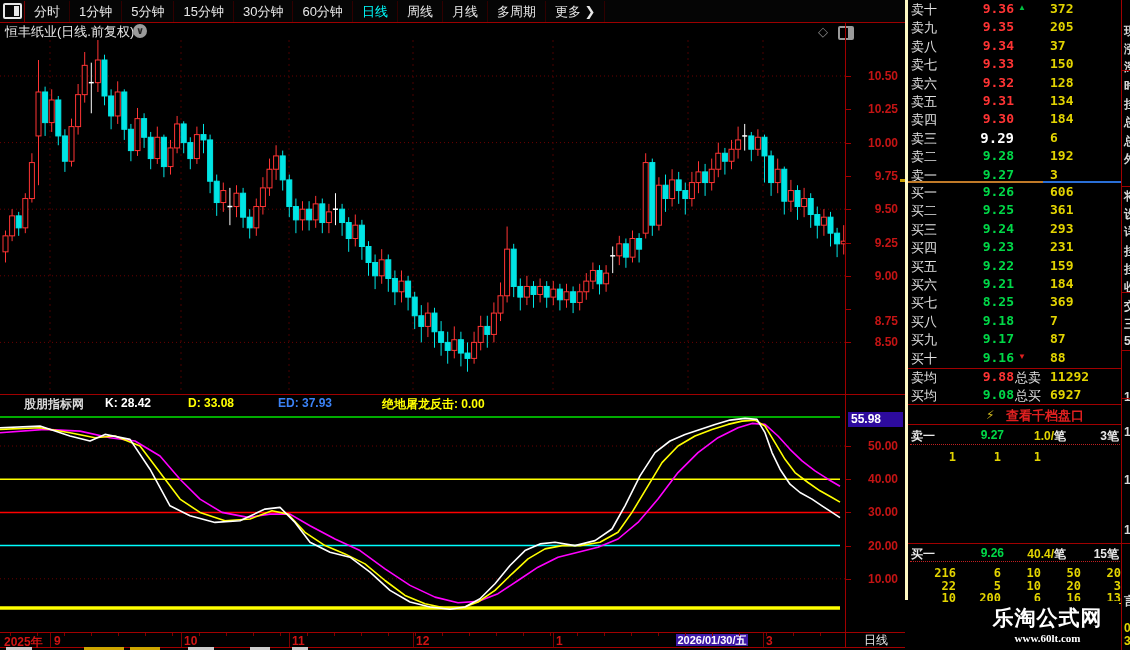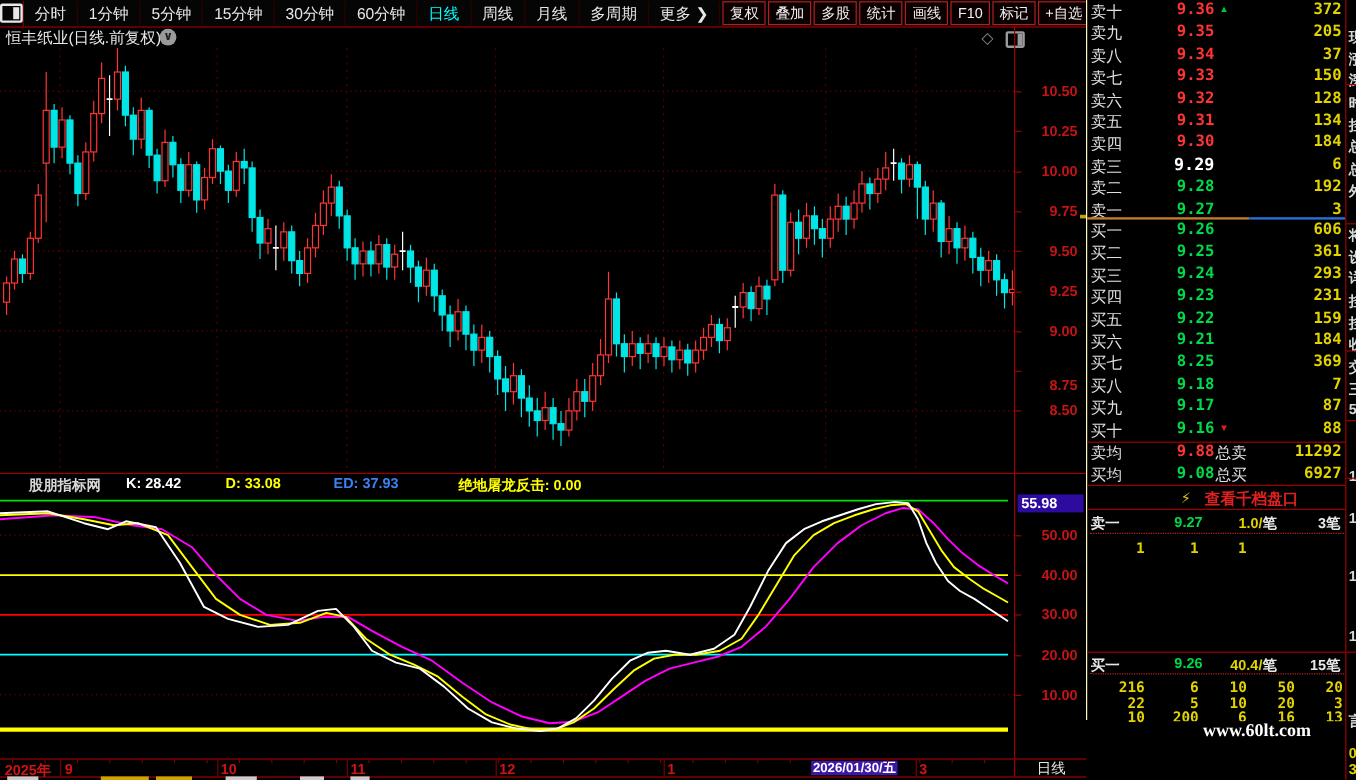--- a/index.html
+++ b/index.html
@@ -51,25 +51,25 @@
   .xsep{position:absolute;top:0;width:1px;height:14px;background:#7a0000;}
   .xtick{position:absolute;top:0;width:1px;height:3px;background:#7a0000;}
   #date-box{position:absolute;left:676px;top:1px;width:72px;height:12px;background:#3d18a8;color:#fff;
             font-size:11px;line-height:12px;text-align:center;font-weight:bold;}
   #corner-cell{position:absolute;left:845px;top:0;width:60px;height:14px;border-left:1px solid #a00000;
                color:#e8e8e8;font-size:12px;text-align:center;line-height:14px;}
   #bottom-frag{position:absolute;left:0;top:647px;width:905px;height:3px;}
   .frag{position:absolute;top:0;height:3px;}
   
   #right-panel{position:absolute;left:905px;top:0;width:217px;height:600px;background:#000;
-               border-left:1px solid #fef9c3;font-weight:bold;}
+               border-left:3px solid #fef9c3;font-weight:bold;}
   .ob-row{position:absolute;left:0;width:100%;height:18px;font-size:13px;}
   .ob-l{position:absolute;left:3px;color:#e0e0e0;font-weight:normal;}
   .ob-p{position:absolute;left:40px;width:66px;text-align:right;font-family:"DejaVu Sans Mono",monospace;}
-  .ob-v{position:absolute;right:5px;width:70px;text-align:right;color:#e3d400;font-family:"DejaVu Sans Mono",monospace;}
+  .ob-v{position:absolute;right:5px;width:70px;text-align:left;color:#e3d400;font-family:"DejaVu Sans Mono",monospace;}
   .pr{color:#ff3434;} .pg{color:#00d948;} .pw{color:#ffffff;font-size:14px;}
   .ob-ic{position:absolute;left:110px;font-size:8px;top:2px;}
   #ob-divider-or{position:absolute;left:0;top:181px;width:135px;height:2px;background:#c07a28;}
   #ob-divider-bl{position:absolute;left:135px;top:181px;width:82px;height:2px;background:#2a6fd6;}
   .avg-l2{position:absolute;left:107px;color:#e0e0e0;font-weight:normal;}
   #qd-row{position:absolute;left:0;top:407px;width:100%;height:17px;font-size:13px;}
   #qd-bolt{position:absolute;left:78px;top:1px;color:#d8c020;font-size:12px;}
   #qd-text{position:absolute;left:98px;color:#e02020;}
   .det-row{position:absolute;left:0;width:100%;height:15px;font-size:12px;}
   .det-l{position:absolute;left:3px;color:#e8e8e8;}
@@ -80,21 +80,21 @@
   .dotsep{position:absolute;left:2px;width:212px;border-top:1px dotted #c02020;}
   .numrow{position:absolute;left:0;width:100%;height:13px;font-size:12px;color:#e3d400;font-family:"DejaVu Sans Mono",monospace;}
   .numcell{position:absolute;width:38px;text-align:right;}
   
   #right-strip{position:absolute;left:1121px;top:0;width:9px;height:650px;background:#000;border-left:1px solid #a00000;overflow:hidden;}
   .strip-ch{position:absolute;left:2px;width:14px;color:#d8d8d8;font-size:12px;font-weight:bold;white-space:nowrap;}
   .strip-line{position:absolute;left:0;width:9px;height:1px;background:#a00000;}
   
   #watermark{position:absolute;left:976px;top:601px;width:143px;height:49px;background:#000;z-index:20;text-align:center;}
   #wm1{color:#fff;font-size:21px;font-weight:bold;letter-spacing:1px;margin-top:3px;}
-  #wm2{color:#fff;font-size:15px;font-weight:bold;font-family:"Liberation Serif","DejaVu Serif",serif;}
+  #wm2{color:#fff;font-size:11px;font-weight:bold;font-family:"Liberation Serif","DejaVu Serif",serif;}
 </style>
 </head>
 <body>
 
 <div id="app">
 
   <div id="toolbar">
     <div class="tb-icon">
       <div class="split-sq"></div>
     </div>
@@ -103,31 +103,20 @@
         <span class="tb-item">1分钟</span>
         <span class="tb-item">5分钟</span>
         <span class="tb-item">15分钟</span>
         <span class="tb-item">30分钟</span>
         <span class="tb-item">60分钟</span>
         <span class="tb-item active">日线</span>
         <span class="tb-item">周线</span>
         <span class="tb-item">月线</span>
         <span class="tb-item">多周期</span>
         <span class="tb-item">更多 ❯</span>
-      </div>
-    <div id="tb-right">
-        <span class="tb-btn">复权</span>
-        <span class="tb-btn">叠加</span>
-        <span class="tb-btn">多股</span>
-        <span class="tb-btn">统计</span>
-        <span class="tb-btn">画线</span>
-        <span class="tb-btn">F10</span>
-        <span class="tb-btn">标记</span>
-        <span class="tb-btn">+自选</span>
-        <span class="tb-btn">返回</span>
       </div>
   </div>
 
   <div id="chart-title-row">
     <span id="chart-title">恒丰纸业(日线.前复权)</span>
     <span class="circ-chev" id="title-chev">∨</span>
     <span id="diamond-icon">◇</span>
     <span id="panel-icon"></span>
   </div>
 
@@ -711,17 +700,18 @@
       <div class="strip-ch" style="top: 634px; color: rgb(227, 212, 0);">3</div>
       <div class="strip-line" style="top: 70px;"></div>
       <div class="strip-line" style="top: 186px;"></div>
       <div class="strip-line" style="top: 292px;"></div>
       <div class="strip-line" style="top: 350px;"></div>
       <div class="strip-line" style="top: 398px;"></div>
       <div class="strip-line" style="top: 543px;"></div>
     </div>
 
   <div id="watermark">
+    <div id="wm1">乐淘公式网</div>
     <div id="wm2">www.60lt.com</div>
   </div>
 
 <div class="" style="position: absolute; left: 0px; top: 394px; width: 845px; height: 1px; background: rgb(160, 0, 0);"></div>
   </div>
 
 </body></html>

